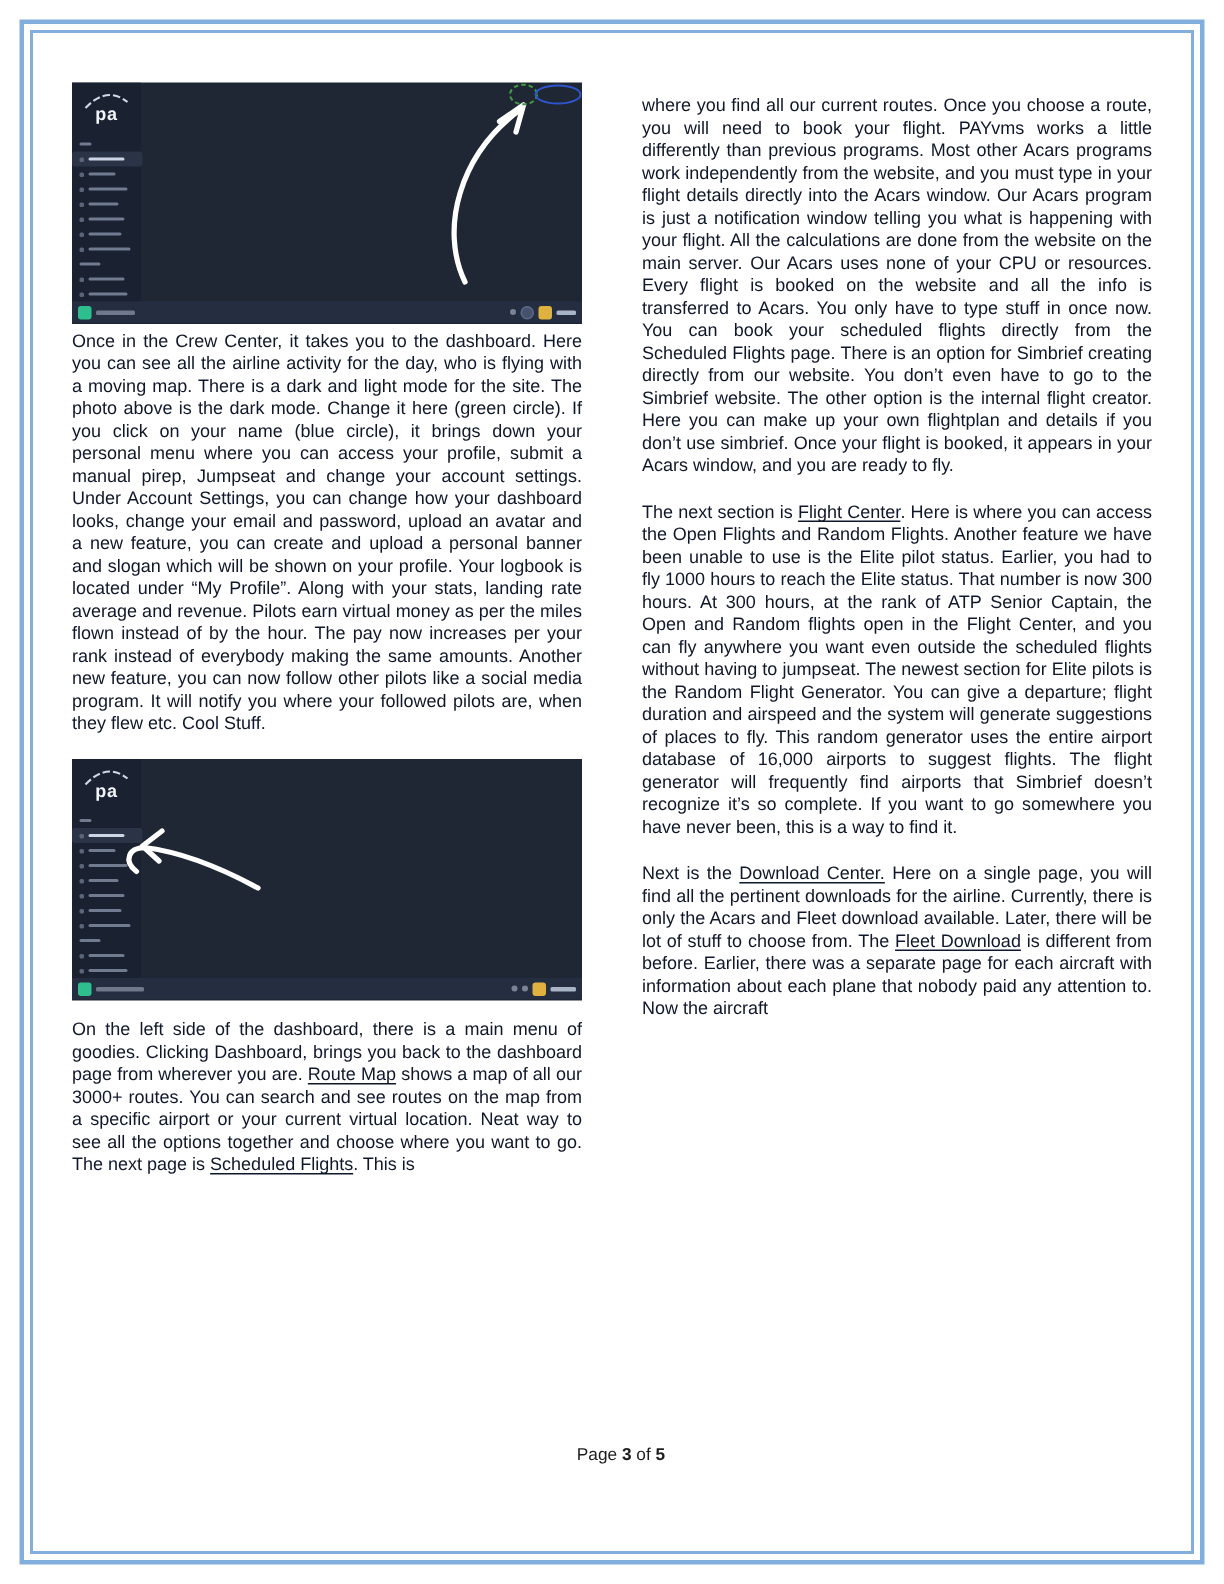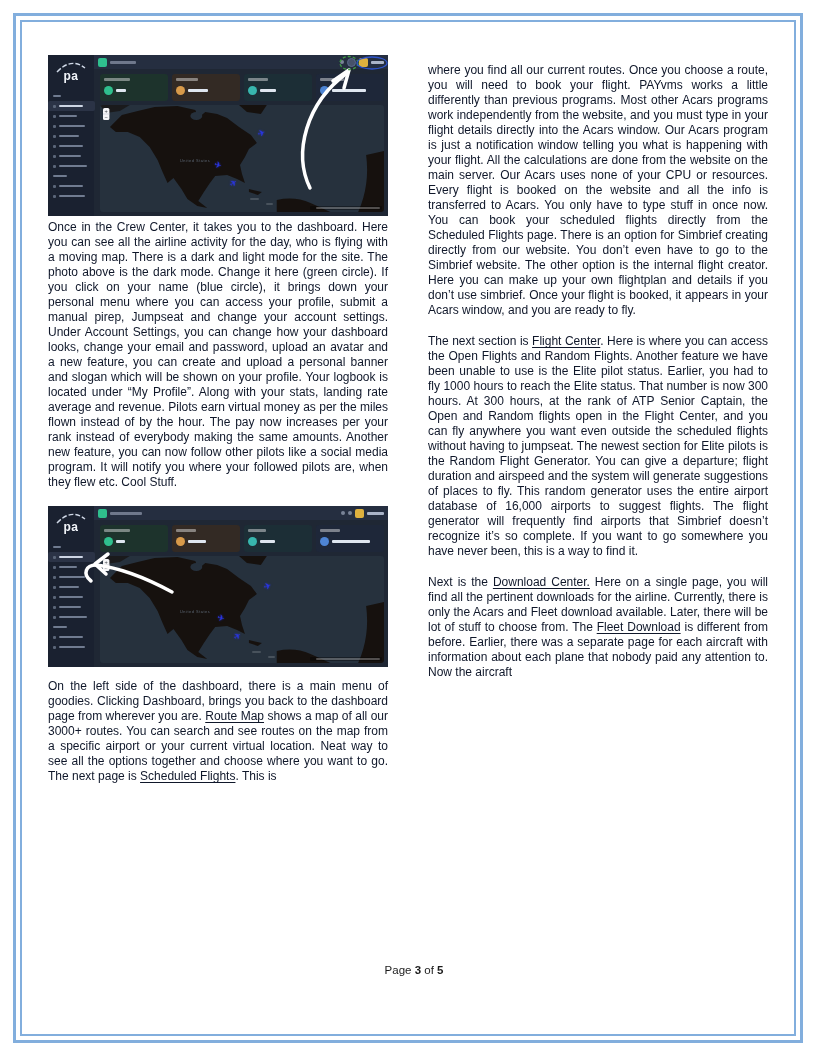--- a/index.html
+++ b/index.html
@@ -24,21 +24,21 @@
     text-align:justify;text-justify:inter-word;color:#0f172a;
   }
   .useg{text-decoration:underline;text-underline-offset:2px;}
 
   .footer{position:absolute;top:964px;left:12px;right:0;text-align:center;
     font-size:11.5px;color:#1c1c1c;}
   .footer b{font-weight:bold;}
 
   
   .shot{position:relative;width:340px;height:161px;background:#1f2734;
-    overflow:hidden;display:flex;}
+    overflow:hidden;display:flex;flex-direction:column;}
   .shot1{margin-bottom:4px;}
   .shot2{margin-top:12px;margin-bottom:12px;}
 
   .sb{width:46px;background:#1a2130;flex:none;position:relative;z-index:1;}
   .logo{padding-top:6px;text-align:center;color:#f2f5fa;font-size:12px;
     font-weight:bold;letter-spacing:.5px;position:relative;}
   .logo svg{display:block;margin:0 auto -4px auto;}
   .menu{margin-top:8px;}
   .mi{display:flex;align-items:center;gap:3px;height:10px;padding-left:5px;}
   .mi .ic{width:3px;height:3px;background:#5a6578;border-radius:1px;flex:none;}

